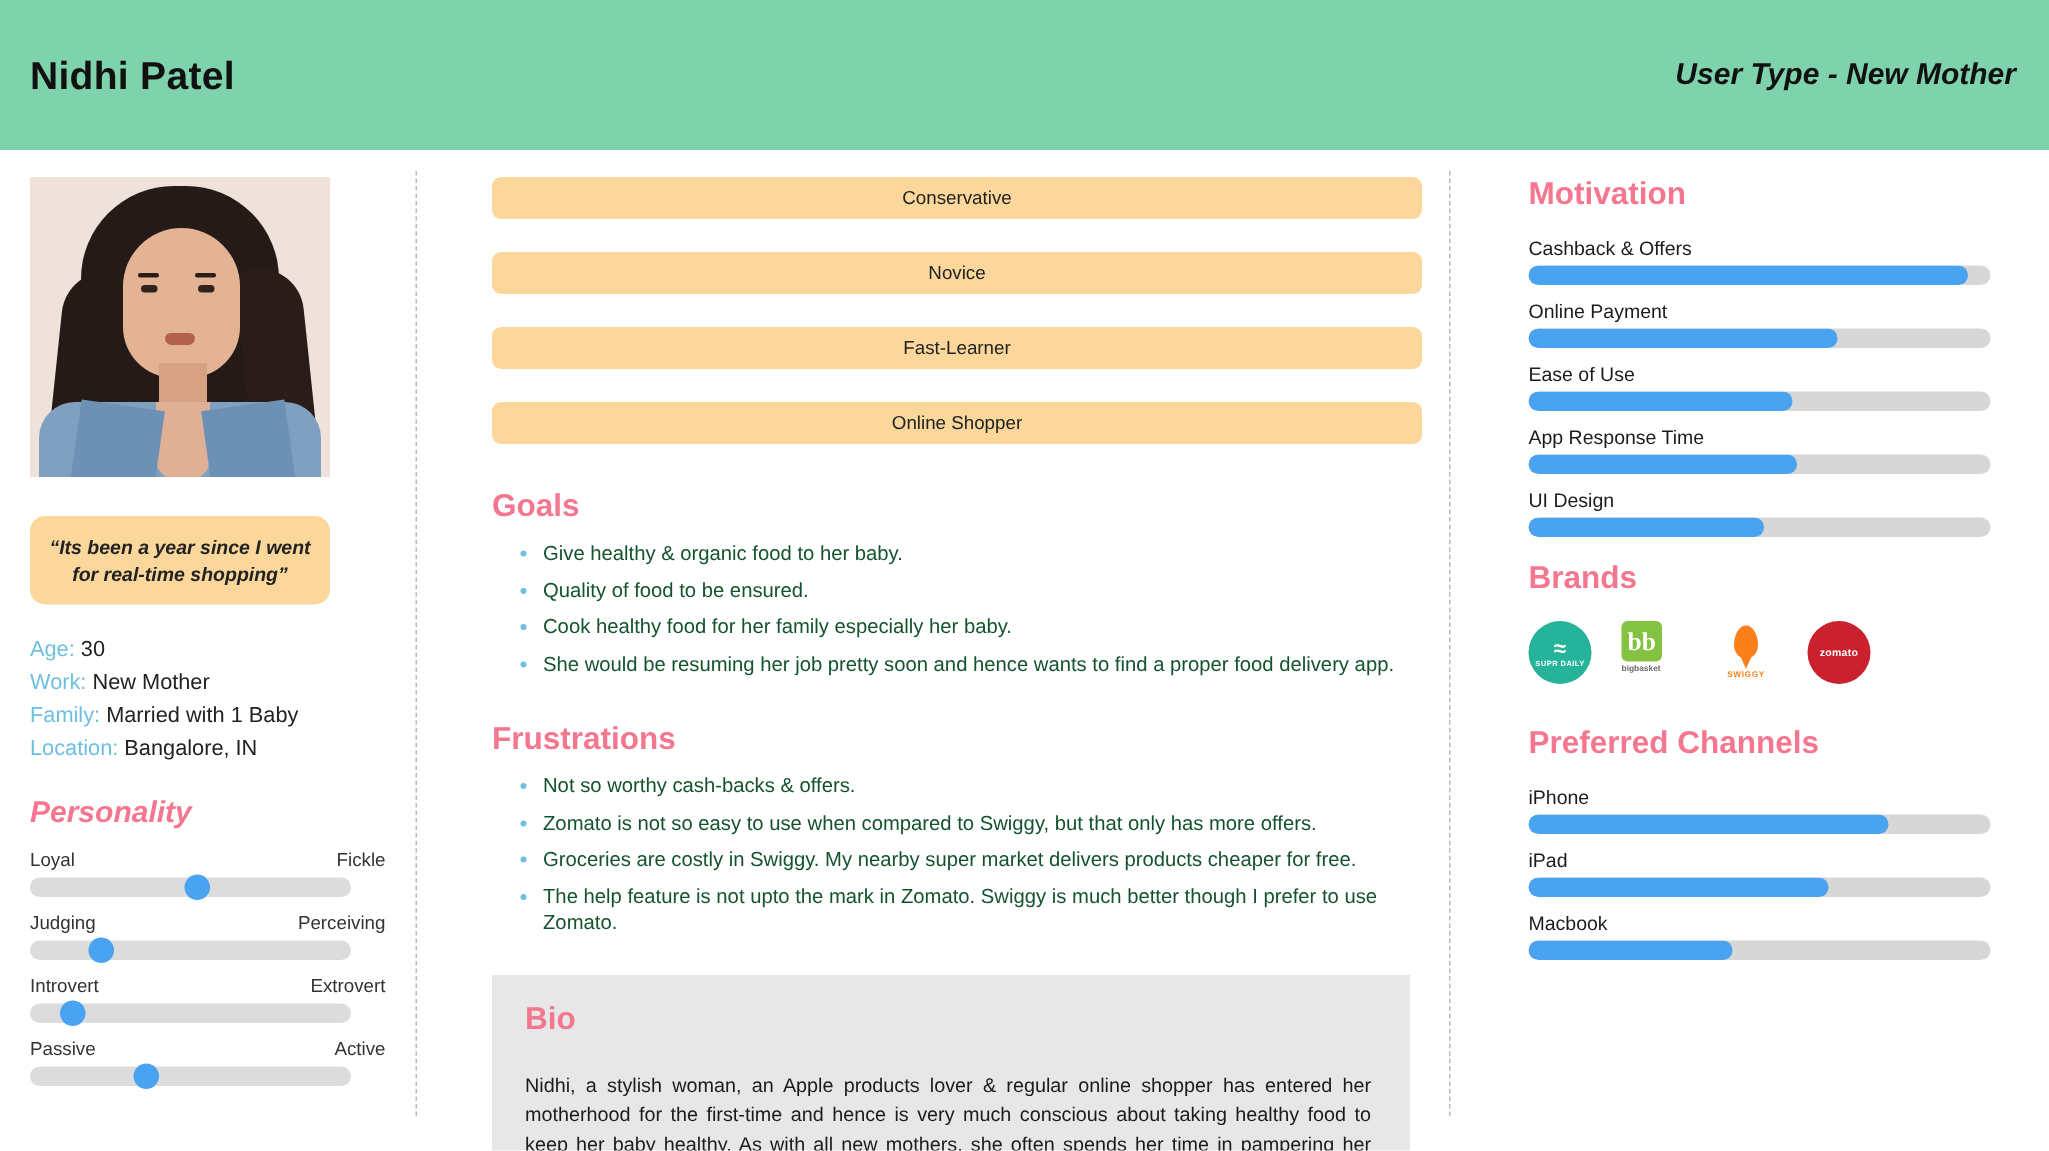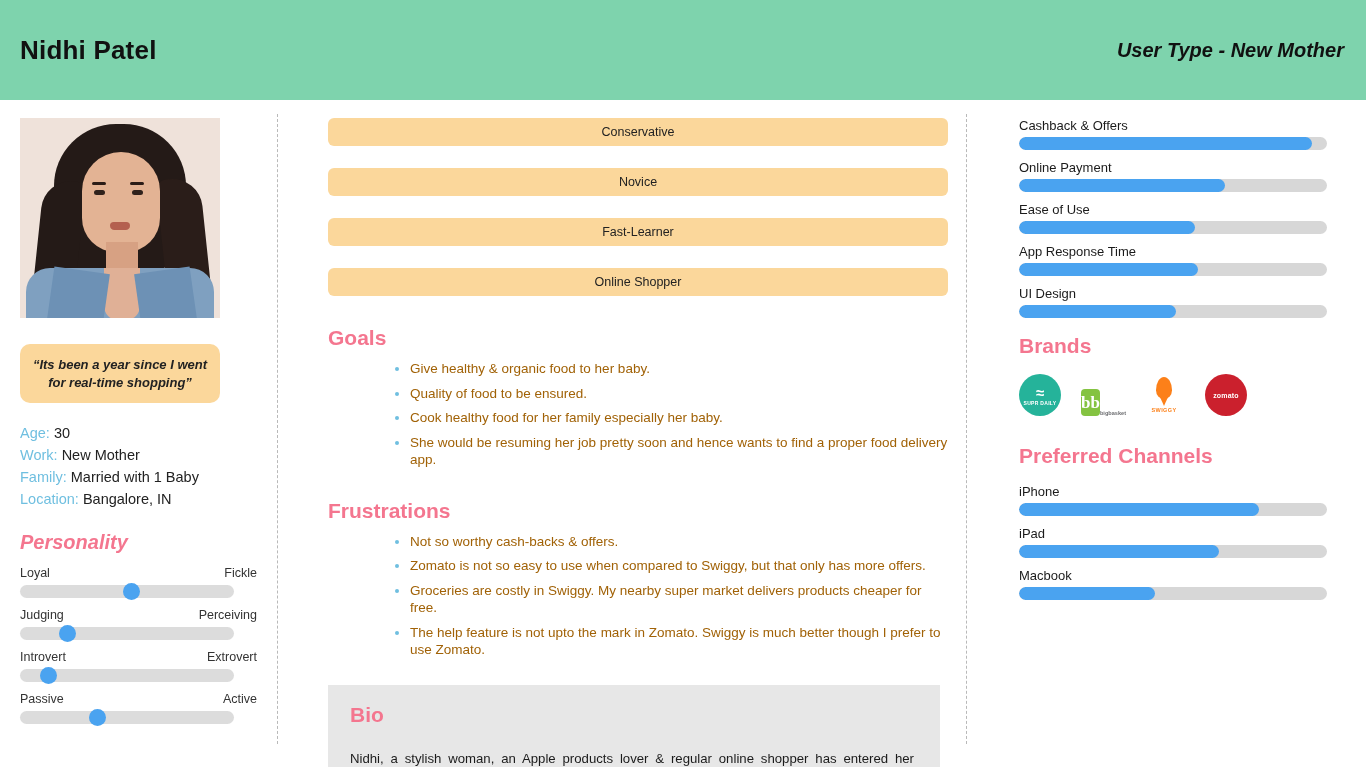--- a/index.html
+++ b/index.html
@@ -189,24 +189,23 @@
 
   .mid-title {
     color: #f4768f;
     font-size: 21px;
     font-weight: bold;
     margin: 30px 0 10px 0;
   }
   ul.bullets { margin: 0; padding-left: 34px; }
   ul.bullets li {
     font-size: 13.5px;
-    color: #a16207;
+    color: #14532d;
     margin-bottom: 7px;
     line-height: 1.3;
-    margin-left: 48px;
   }
   ul.bullets li::marker { color: #6fbfe0; font-size: 13px; }
 
   .bio-card {
     margin-top: 26px;
     background: #e7e7e7;
     padding: 18px 26px 22px 22px;
     width: 612px;
   }
   .bio-title {
@@ -244,21 +243,21 @@
 
   .brand-supr {
     border-radius: 50%;
     background: #25b39a;
     display: flex; flex-direction: column; align-items: center; justify-content: center;
     color: #fff;
   }
   .brand-supr .z { font-size: 15px; font-weight: bold; line-height: 1; }
   .brand-supr .t { font-size: 5px; font-weight: bold; letter-spacing: .3px; }
 
-  .brand-bb { background: #ffffff; display:flex; flex-direction:row; align-items:flex-end; justify-content:flex-start;}
+  .brand-bb { background: #ffffff; display:flex; flex-direction:column; align-items:flex-start; justify-content:flex-start;}
   .brand-bb .sq {
     width: 27px; height: 27px; background: #84c341; border-radius: 4px;
     color: #fff; font-size: 17px; font-weight: bold; line-height: 27px; text-align: center;
     font-family: "Liberation Serif", serif;
   }
   .brand-bb .nm { font-size: 5.6px; font-weight: bold; color: #6d6e71; margin-top: 2px; }
 
   .brand-swiggy { display:flex; flex-direction:column; align-items:center; justify-content:center; }
   .brand-swiggy .pin {
     width: 16px; height: 22px; background: #fc8019;
@@ -402,20 +401,21 @@
     <div class="bio-card">
       <div class="bio-title">Bio</div>
       <div class="bio-text">Nidhi, a stylish woman, an Apple products lover &amp; regular online shopper has entered her motherhood for the first-time and hence is very much conscious about taking healthy food to keep her baby healthy. As with all new mothers, she often spends her time in pampering her baby. She prefers to take a break from cooking once in every two days. During that time she prefers to use Swiggy to deliver her food based on her preferences. Even on the days when she cooks, she always prefers to buy groceries online. All she bothers about is a variety in food, quality of food and honest recommendations from the applications.</div>
     </div>
   </div>
 
   <div class="divider"></div>
 
   <div class="col-right">
 
+    <div class="r-title">Motivation</div>
 
     <div class="bar-block">
       <div class="bar-label">Cashback &amp; Offers</div>
       <div class="bar-track">
         <div class="bar-fill" style="width: 95%;"></div>
       </div>
     </div>
     <div class="bar-block">
       <div class="bar-label">Online Payment</div>
       <div class="bar-track">

